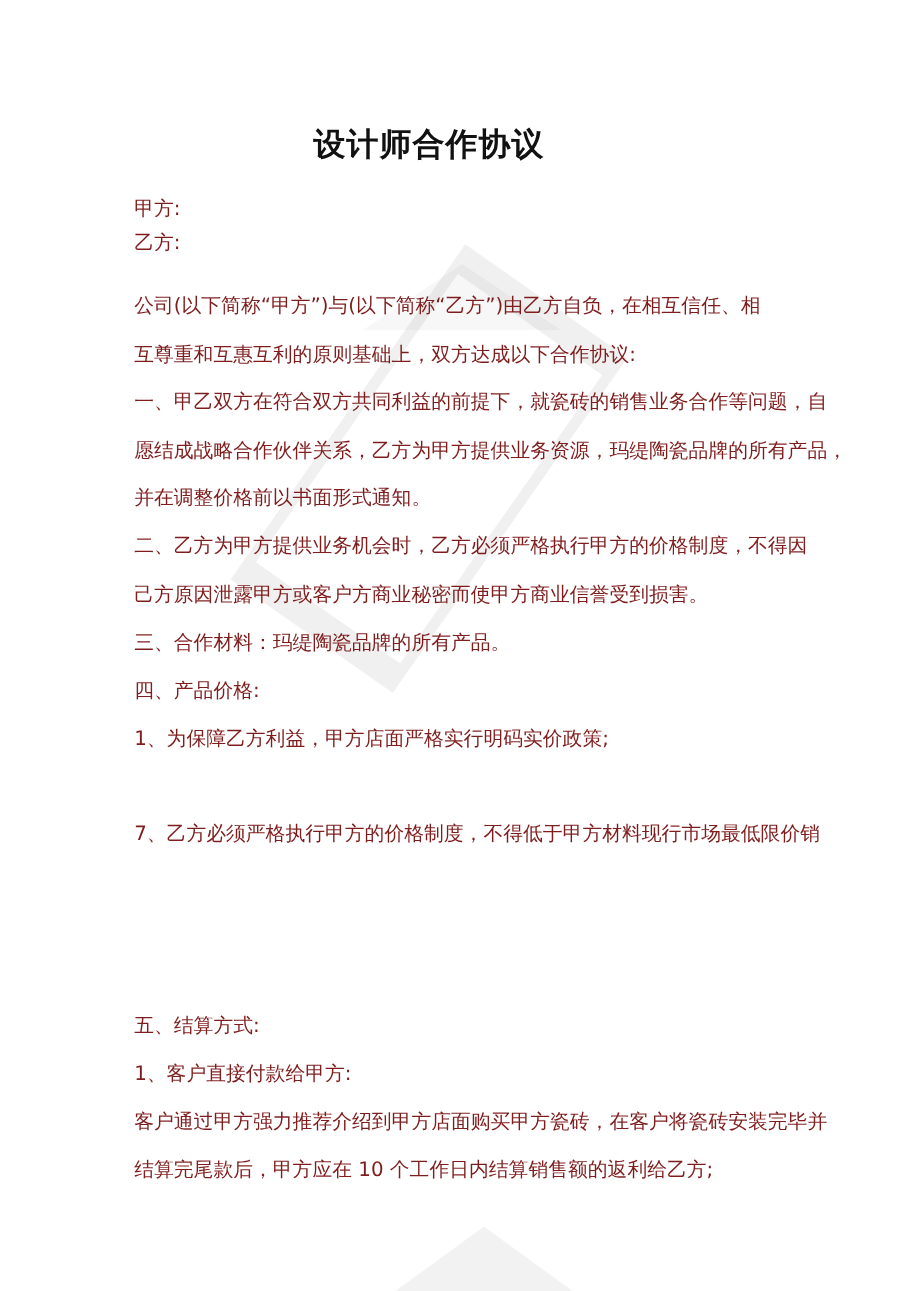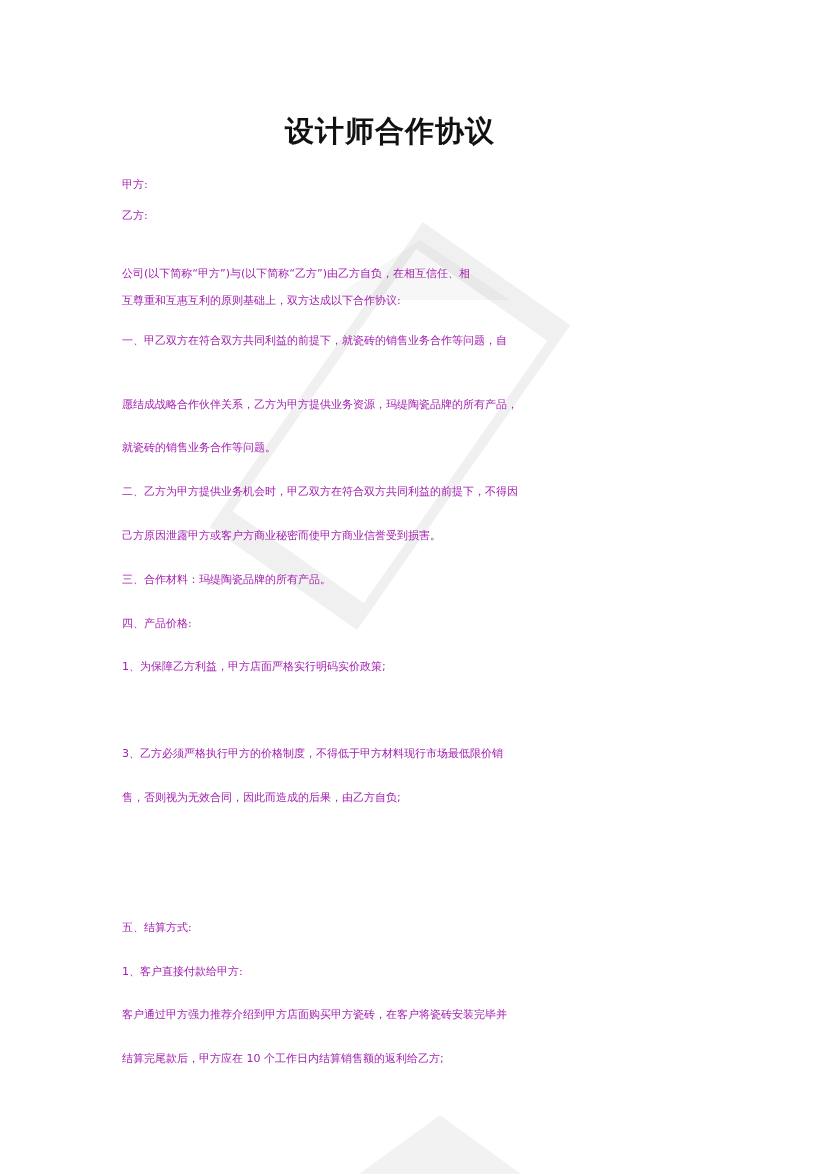--- a/index.html
+++ b/index.html
@@ -12,43 +12,42 @@
              border: 26px solid #000; border-left-width: 10px; border-right-width: 10px; }
   .wm-tri { left: 330px; top: 1115px; width: 0; height: 0;
             border-left: 110px solid transparent; border-right: 110px solid transparent;
             border-bottom: 80px solid rgba(0,0,0,0.05); }
   .wm-tri2 { left: 330px; top: 240px; width: 0; height: 0;
             border-left: 90px solid transparent; border-right: 90px solid transparent;
             border-bottom: 60px solid rgba(0,0,0,0.03); }
   .title { position: absolute; left: 0; width: 780px; top: 112px; text-align: center;
            font-family: Liberation Serif, serif; font-weight: bold;
            font-size: 29px; letter-spacing: 1px; color: #111; }
-  .line { position: absolute; left: 122px; font-size: 11px; white-space: nowrap; color: #a21caf; }
+  .line { position: absolute; left: 122px; font-size: 18px; white-space: nowrap; color: #7f1d1d; }
 </style>
 </head>
 <body>
 
 <div class="page">
   <div class="watermark wm-tri2"></div>
   <div class="watermark wm-diag"></div>
   <div class="watermark wm-tri"></div>
 
   <div class="title">设计师合作协议</div>
 
   <div class="line" style="top:177px">甲方:</div>
   <div class="line" style="top:208px">乙方:</div>
   <div class="line" style="top:266px">公司(以下简称“甲方”)与(以下简称“乙方”)由乙方自负，在相互信任、相</div>
-  <div class="line" style="top:293px">互尊重和互惠互利的原则基础上，双方达成以下合作协议:</div>
-  <div class="line" style="top:333px">一、甲乙双方在符合双方共同利益的前提下，就瓷砖的销售业务合作等问题，自</div>
+  <div class="line" style="top:310px">互尊重和互惠互利的原则基础上，双方达成以下合作协议:</div>
+  <div class="line" style="top:353px">一、甲乙双方在符合双方共同利益的前提下，就瓷砖的销售业务合作等问题，自</div>
   <div class="line" style="top:397px">愿结成战略合作伙伴关系，乙方为甲方提供业务资源，玛缇陶瓷品牌的所有产品，</div>
-  <div class="line" style="top:440px">就瓷砖的销售业务合作等问题。</div>
-  <div class="line" style="top:484px">二、乙方为甲方提供业务机会时，甲乙双方在符合双方共同利益的前提下，不得因</div>
+  <div class="line" style="top:440px">并在调整价格前以书面形式通知。</div>
+  <div class="line" style="top:484px">二、乙方为甲方提供业务机会时，乙方必须严格执行甲方的价格制度，不得因</div>
   <div class="line" style="top:528px">己方原因泄露甲方或客户方商业秘密而使甲方商业信誉受到损害。</div>
   <div class="line" style="top:572px">三、合作材料：玛缇陶瓷品牌的所有产品。</div>
   <div class="line" style="top:616px">四、产品价格:</div>
   <div class="line" style="top:659px">1、为保障乙方利益，甲方店面严格实行明码实价政策;</div>
-  <div class="line" style="top:746px">3、乙方必须严格执行甲方的价格制度，不得低于甲方材料现行市场最低限价销</div>
-  <div class="line" style="top:790px">售，否则视为无效合同，因此而造成的后果，由乙方自负;</div>
+  <div class="line" style="top:746px">7、乙方必须严格执行甲方的价格制度，不得低于甲方材料现行市场最低限价销</div>
   <div class="line" style="top:920px">五、结算方式:</div>
   <div class="line" style="top:964px">1、客户直接付款给甲方:</div>
   <div class="line" style="top:1007px">客户通过甲方强力推荐介绍到甲方店面购买甲方瓷砖，在客户将瓷砖安装完毕并</div>
   <div class="line" style="top:1051px">结算完尾款后，甲方应在 10 个工作日内结算销售额的返利给乙方;</div>
 </div>
 
 </body></html>

